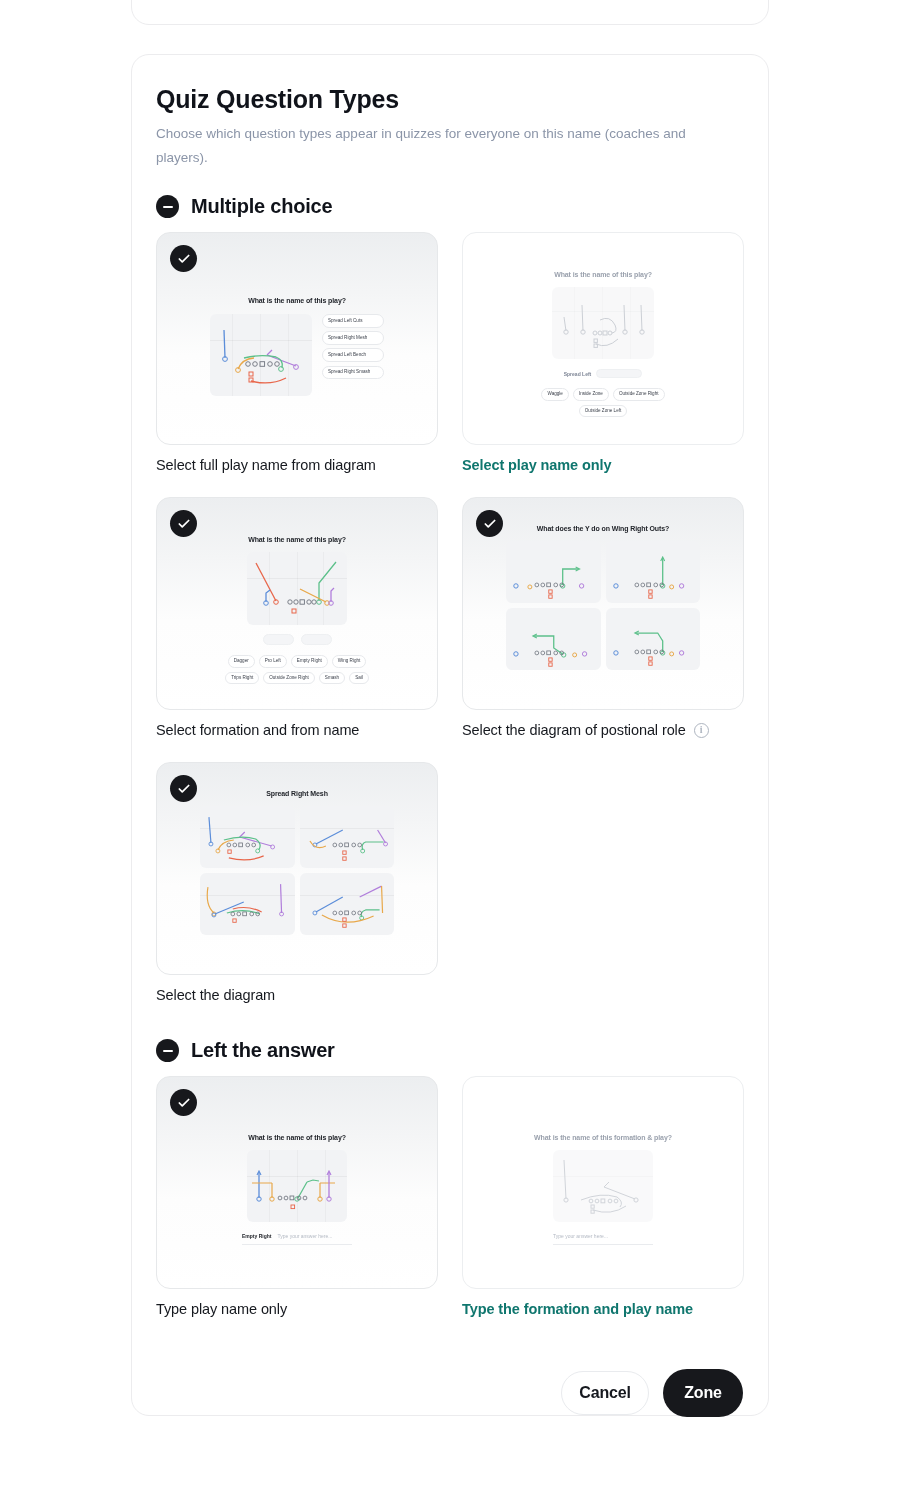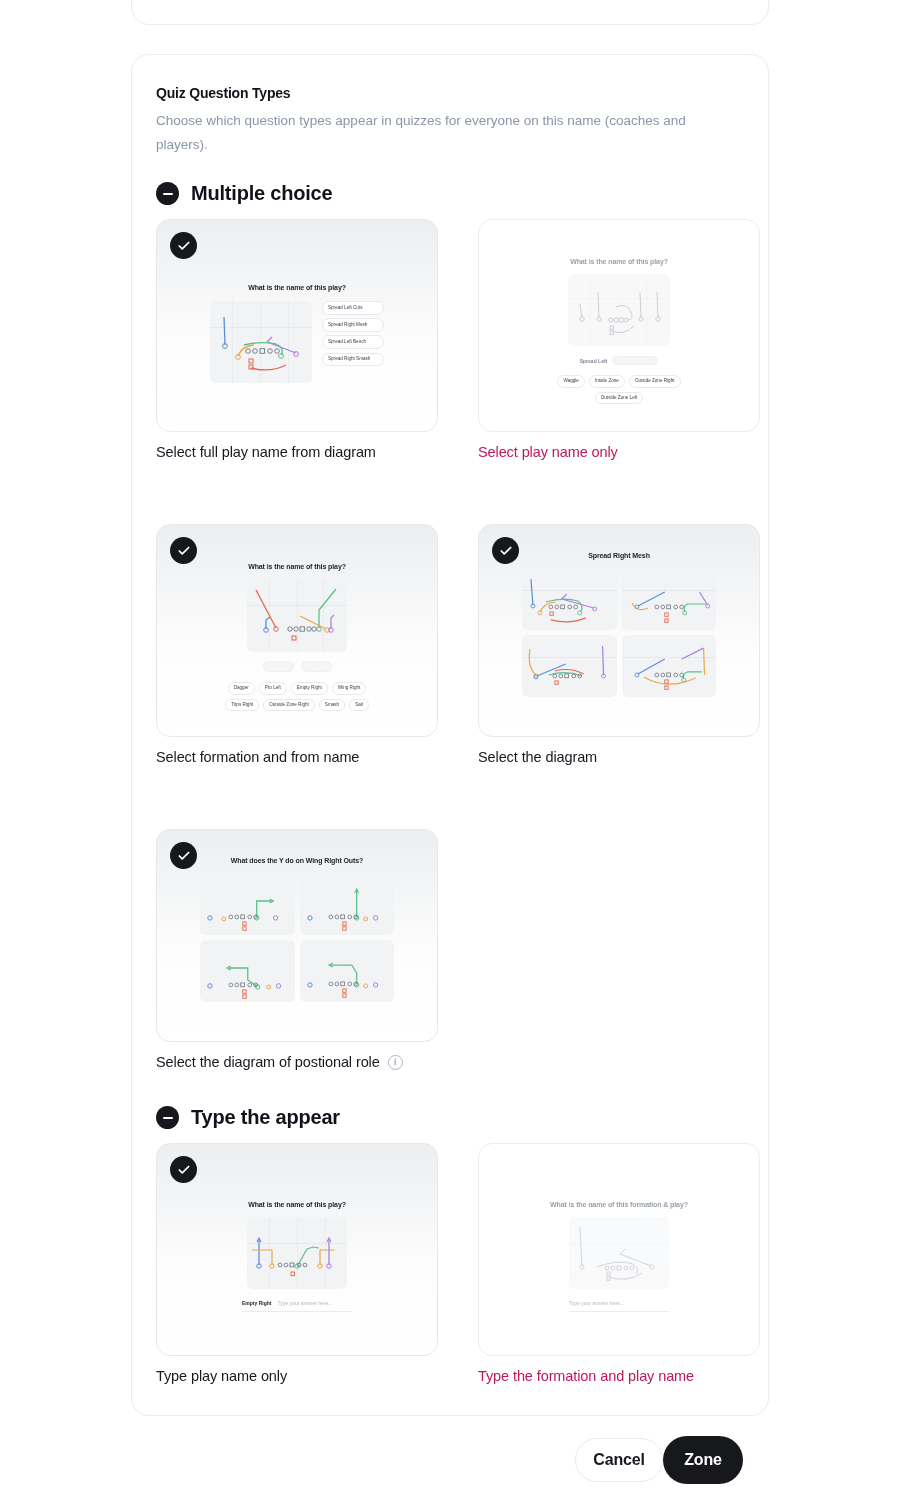--- a/index.html
+++ b/index.html
@@ -20,40 +20,40 @@
 
   .panel {
     position: absolute; left: 131px; top: 54px;
     width: 638px; height: 1362px;
     background: #fff; border: 1px solid #ececee;
     border-radius: 18px;
     padding: 30px 24px 0 24px;
   }
 
   .panel-title {
-    font-size: 14px; font-weight: 700; color: #10131a;
+    font-size: 25px; font-weight: 700; color: #10131a;
     letter-spacing: -0.2px; margin-bottom: 8px;
   }
   .panel-desc {
     font-size: 13.5px; line-height: 1.75; color: #8b95a8;
     max-width: 580px; margin-bottom: 26px;
   }
 
   .section-head {
     display: flex; align-items: center; gap: 12px; margin: 0 0 14px 0;
   }
   .collapse-btn {
     width: 23px; height: 23px; border-radius: 50%;
     background: #17181c; display: flex; align-items: center; justify-content: center;
     flex: 0 0 auto;
   }
   .collapse-btn .bar { width: 10px; height: 1.8px; background: #fff; border-radius: 2px; }
   .section-title { font-size: 20px; font-weight: 600; color: #10131a; letter-spacing: -0.2px; }
 
-  .grid { display: grid; grid-template-columns: 282px 282px; column-gap: 24px; row-gap: 0; gap: 40px; }
+  .grid { display: grid; grid-template-columns: 282px 282px; column-gap: 24px; row-gap: 0; }
   .cell { margin-bottom: 24px; }
 
   .opt-card {
     position: relative; width: 282px; height: 213px;
     border-radius: 14px; border: 1px solid #eceef0;
     background: #ffffff; overflow: hidden;
   }
   .opt-card.selected {
     background: linear-gradient(180deg, #eceef0 0%, #f4f5f6 28%, #fdfdfd 58%, #ffffff 100%);
     border-color: #e6e8ea;
@@ -86,32 +86,32 @@
   .chiprow { display: flex; gap: 4px; justify-content: center; flex-wrap: nowrap; }
 
   .optlist { display: flex; flex-direction: column; gap: 3.5px; }
   .optlist .chip { width: 62px; text-align: left; padding: 3.5px 5px; border-radius: 8px; }
 
   .diagram { position: relative; background: #f2f3f5; border-radius: 6px; overflow: hidden; }
   .diagram .gridline-h { position: absolute; left: 0; right: 0; height: 1px; background: rgba(0,0,0,0.045); }
   .diagram .gridline-v { position: absolute; top: 0; bottom: 0; width: 1px; background: rgba(0,0,0,0.03); }
 
   .caption { font-size: 14.5px; color: #16191f; margin-top: 12px; letter-spacing: -0.1px; }
-  .caption.muted { color: #be185d; }
+  .caption.muted { color: #0f766e; font-weight: bold; }
   .caption-row { display: flex; align-items: center; gap: 8px; margin-top: 12px; }
   .caption-row .caption { margin-top: 0; }
   .info-icon {
     width: 15px; height: 15px; border-radius: 50%;
     border: 1.3px solid #aeb5c0; color: #aeb5c0;
     font-size: 10px; font-weight: 700; font-family: "Liberation Serif", serif;
     display: flex; align-items: center; justify-content: center; line-height: 1;
   }
 
   .footer {
-    display: flex; justify-content: flex-end; align-items: center; 
+    display: flex; justify-content: flex-end; align-items: center; gap: 14px;
     margin-top: 28px; padding-bottom: 28px; padding-right: 1px;
   }
   .btn {
     border-radius: 999px; font-size: 16px; font-weight: 600;
     letter-spacing: -0.2px; cursor: pointer;
     display: flex; align-items: center; justify-content: center;
   }
   .btn-cancel { width: 88px; height: 44px; background: #fff; border: 1px solid #e9ebee; color: #16191f; }
   .btn-save { width: 80px; height: 48px; background: #17181c; border: none; color: #fff; }
 
@@ -292,20 +292,115 @@
       </div>
 
       <div class="cell">
         <div class="opt-card selected">
           <div class="check-badge">
             <svg viewBox="0 0 24 24" fill="none" stroke="#fff" stroke-width="3" stroke-linecap="round" stroke-linejoin="round">
                 <polyline points="20 6 9 17 4 12"></polyline>
               </svg>
           </div>
           <div class="mini">
+            <div class="mini-q" style="margin-top:27px;">What does the Y do on Wing Right Outs?</div>
+            <div class="quad" style="width:194px;margin-top:9px;">
+              <div class="diagram">
+                <svg viewBox="0 0 95 62" style="position:absolute;inset:0;width:100%;height:100%;">
+                  <path d="M57 44 L57 28 L73 28" stroke="#5cc08a" stroke-width="1.3" fill="none"></path>
+                  <path d="M70 26 L74 28 L70 30" stroke="#5cc08a" stroke-width="1.1" fill="none"></path>
+                  <circle cx="57" cy="45" r="2.2" fill="none" stroke="#5cc08a" stroke-width="1"></circle>
+                  <circle cx="10" cy="45" r="2.2" fill="none" stroke="#5b8dd9" stroke-width="1"></circle>
+                  <circle cx="76" cy="45" r="2.2" fill="none" stroke="#b07ddb" stroke-width="1"></circle>
+                  <circle cx="24" cy="46" r="2" fill="none" stroke="#e8a84a" stroke-width="1"></circle>
+                  <rect x="43" y="49" width="3.4" height="3.4" fill="none" stroke="#e8664a" stroke-width=".9"></rect>
+                  <rect x="43" y="54" width="3.4" height="3.4" fill="none" stroke="#e8664a" stroke-width=".9"></rect>
+                  <g fill="none" stroke="#6e737d" stroke-width=".8">
+                      <circle cx="31" cy="44" r="1.9"></circle>
+                      <circle cx="37" cy="44" r="1.9"></circle>
+                      <rect x="41" y="42" width="3.8" height="3.8"></rect>
+                      <circle cx="50" cy="44" r="1.9"></circle>
+                      <circle cx="56" cy="44" r="1.9"></circle>
+                    </g>
+                </svg>
+              </div>
+              <div class="diagram">
+                <svg viewBox="0 0 95 62" style="position:absolute;inset:0;width:100%;height:100%;">
+                  <path d="M57 44 L57 17" stroke="#5cc08a" stroke-width="1.3" fill="none"></path>
+                  <path d="M55 20 L57 16 L59 20" stroke="#5cc08a" stroke-width="1.1" fill="none"></path>
+                  <circle cx="57" cy="45" r="2.2" fill="none" stroke="#5cc08a" stroke-width="1"></circle>
+                  <circle cx="10" cy="45" r="2.2" fill="none" stroke="#5b8dd9" stroke-width="1"></circle>
+                  <circle cx="76" cy="45" r="2.2" fill="none" stroke="#b07ddb" stroke-width="1"></circle>
+                  <circle cx="66" cy="46" r="2" fill="none" stroke="#e8a84a" stroke-width="1"></circle>
+                  <rect x="43" y="49" width="3.4" height="3.4" fill="none" stroke="#e8664a" stroke-width=".9"></rect>
+                  <rect x="43" y="54" width="3.4" height="3.4" fill="none" stroke="#e8664a" stroke-width=".9"></rect>
+                  <g fill="none" stroke="#6e737d" stroke-width=".8">
+                      <circle cx="31" cy="44" r="1.9"></circle>
+                      <circle cx="37" cy="44" r="1.9"></circle>
+                      <rect x="41" y="42" width="3.8" height="3.8"></rect>
+                      <circle cx="50" cy="44" r="1.9"></circle>
+                      <circle cx="56" cy="44" r="1.9"></circle>
+                    </g>
+                </svg>
+              </div>
+              <div class="diagram">
+                <svg viewBox="0 0 95 62" style="position:absolute;inset:0;width:100%;height:100%;">
+                  <path d="M28 28 L48 28 L48 40 L57 46" stroke="#5cc08a" stroke-width="1.3" fill="none"></path>
+                  <path d="M31 26 L27 28 L31 30" stroke="#5cc08a" stroke-width="1.1" fill="none"></path>
+                  <circle cx="58" cy="47" r="2.2" fill="none" stroke="#5cc08a" stroke-width="1"></circle>
+                  <circle cx="10" cy="46" r="2.2" fill="none" stroke="#5b8dd9" stroke-width="1"></circle>
+                  <circle cx="79" cy="46" r="2.2" fill="none" stroke="#b07ddb" stroke-width="1"></circle>
+                  <circle cx="69" cy="47" r="2" fill="none" stroke="#e8a84a" stroke-width="1"></circle>
+                  <rect x="43" y="50" width="3.4" height="3.4" fill="none" stroke="#e8664a" stroke-width=".9"></rect>
+                  <rect x="43" y="55" width="3.4" height="3.4" fill="none" stroke="#e8664a" stroke-width=".9"></rect>
+                  <g fill="none" stroke="#6e737d" stroke-width=".8">
+                      <circle cx="31" cy="45" r="1.9"></circle>
+                      <circle cx="37" cy="45" r="1.9"></circle>
+                      <rect x="41" y="43" width="3.8" height="3.8"></rect>
+                      <circle cx="50" cy="45" r="1.9"></circle>
+                      <circle cx="56" cy="45" r="1.9"></circle>
+                    </g>
+                </svg>
+              </div>
+              <div class="diagram">
+                <svg viewBox="0 0 95 62" style="position:absolute;inset:0;width:100%;height:100%;">
+                  <path d="M30 25 L52 25 L57 33 L57 44" stroke="#5cc08a" stroke-width="1.3" fill="none"></path>
+                  <path d="M33 23 L29 25 L33 27" stroke="#5cc08a" stroke-width="1.1" fill="none"></path>
+                  <circle cx="57" cy="45" r="2.2" fill="none" stroke="#5cc08a" stroke-width="1"></circle>
+                  <circle cx="10" cy="45" r="2.2" fill="none" stroke="#5b8dd9" stroke-width="1"></circle>
+                  <circle cx="76" cy="45" r="2.2" fill="none" stroke="#b07ddb" stroke-width="1"></circle>
+                  <circle cx="66" cy="46" r="2" fill="none" stroke="#e8a84a" stroke-width="1"></circle>
+                  <rect x="43" y="49" width="3.4" height="3.4" fill="none" stroke="#e8664a" stroke-width=".9"></rect>
+                  <rect x="43" y="54" width="3.4" height="3.4" fill="none" stroke="#e8664a" stroke-width=".9"></rect>
+                  <g fill="none" stroke="#6e737d" stroke-width=".8">
+                      <circle cx="31" cy="44" r="1.9"></circle>
+                      <circle cx="37" cy="44" r="1.9"></circle>
+                      <rect x="41" y="42" width="3.8" height="3.8"></rect>
+                      <circle cx="50" cy="44" r="1.9"></circle>
+                      <circle cx="56" cy="44" r="1.9"></circle>
+                    </g>
+                </svg>
+              </div>
+            </div>
+          </div>
+        </div>
+        <div class="caption-row">
+          <div class="caption">Select the diagram of postional role</div>
+          <div class="info-icon">i</div>
+        </div>
+      </div>
+
+      <div class="cell">
+        <div class="opt-card selected">
+          <div class="check-badge">
+            <svg viewBox="0 0 24 24" fill="none" stroke="#fff" stroke-width="3" stroke-linecap="round" stroke-linejoin="round">
+                <polyline points="20 6 9 17 4 12"></polyline>
+              </svg>
+          </div>
+          <div class="mini">
             <div class="mini-q" style="margin-top:27px;">Spread Right Mesh</div>
             <div class="quad" style="width:194px;margin-top:9px;">
               <div class="diagram">
                 <div class="gridline-h" style="top:22px;"></div>
                 <svg viewBox="0 0 95 62" style="position:absolute;inset:0;width:100%;height:100%;">
                   <path d="M9 11 L11 37" stroke="#5b8dd9" stroke-width="1.2" fill="none"></path>
                     <circle cx="11" cy="38" r="2" fill="none" stroke="#5b8dd9" stroke-width=".9"></circle>
                   <path d="M45 26 L40 31 L72 40" stroke="#b07ddb" stroke-width="1.2" fill="none"></path>
                     <circle cx="73" cy="41" r="2" fill="none" stroke="#b07ddb" stroke-width=".9"></circle>
                   <path d="M24 34 Q42 29 56 33 Q63 38 59 44" stroke="#5cc08a" stroke-width="1.2" fill="none"></path>
@@ -385,123 +480,28 @@
                       <circle cx="60" cy="40" r="1.9"></circle>
                     </g>
                 </svg>
               </div>
             </div>
           </div>
         </div>
         <div class="caption">Select the diagram</div>
       </div>
 
-      <div class="cell">
-        <div class="opt-card selected">
-          <div class="check-badge">
-            <svg viewBox="0 0 24 24" fill="none" stroke="#fff" stroke-width="3" stroke-linecap="round" stroke-linejoin="round">
-                <polyline points="20 6 9 17 4 12"></polyline>
-              </svg>
-          </div>
-          <div class="mini">
-            <div class="mini-q" style="margin-top:27px;">What does the Y do on Wing Right Outs?</div>
-            <div class="quad" style="width:194px;margin-top:9px;">
-              <div class="diagram">
-                <svg viewBox="0 0 95 62" style="position:absolute;inset:0;width:100%;height:100%;">
-                  <path d="M57 44 L57 28 L73 28" stroke="#5cc08a" stroke-width="1.3" fill="none"></path>
-                  <path d="M70 26 L74 28 L70 30" stroke="#5cc08a" stroke-width="1.1" fill="none"></path>
-                  <circle cx="57" cy="45" r="2.2" fill="none" stroke="#5cc08a" stroke-width="1"></circle>
-                  <circle cx="10" cy="45" r="2.2" fill="none" stroke="#5b8dd9" stroke-width="1"></circle>
-                  <circle cx="76" cy="45" r="2.2" fill="none" stroke="#b07ddb" stroke-width="1"></circle>
-                  <circle cx="24" cy="46" r="2" fill="none" stroke="#e8a84a" stroke-width="1"></circle>
-                  <rect x="43" y="49" width="3.4" height="3.4" fill="none" stroke="#e8664a" stroke-width=".9"></rect>
-                  <rect x="43" y="54" width="3.4" height="3.4" fill="none" stroke="#e8664a" stroke-width=".9"></rect>
-                  <g fill="none" stroke="#6e737d" stroke-width=".8">
-                      <circle cx="31" cy="44" r="1.9"></circle>
-                      <circle cx="37" cy="44" r="1.9"></circle>
-                      <rect x="41" y="42" width="3.8" height="3.8"></rect>
-                      <circle cx="50" cy="44" r="1.9"></circle>
-                      <circle cx="56" cy="44" r="1.9"></circle>
-                    </g>
-                </svg>
-              </div>
-              <div class="diagram">
-                <svg viewBox="0 0 95 62" style="position:absolute;inset:0;width:100%;height:100%;">
-                  <path d="M57 44 L57 17" stroke="#5cc08a" stroke-width="1.3" fill="none"></path>
-                  <path d="M55 20 L57 16 L59 20" stroke="#5cc08a" stroke-width="1.1" fill="none"></path>
-                  <circle cx="57" cy="45" r="2.2" fill="none" stroke="#5cc08a" stroke-width="1"></circle>
-                  <circle cx="10" cy="45" r="2.2" fill="none" stroke="#5b8dd9" stroke-width="1"></circle>
-                  <circle cx="76" cy="45" r="2.2" fill="none" stroke="#b07ddb" stroke-width="1"></circle>
-                  <circle cx="66" cy="46" r="2" fill="none" stroke="#e8a84a" stroke-width="1"></circle>
-                  <rect x="43" y="49" width="3.4" height="3.4" fill="none" stroke="#e8664a" stroke-width=".9"></rect>
-                  <rect x="43" y="54" width="3.4" height="3.4" fill="none" stroke="#e8664a" stroke-width=".9"></rect>
-                  <g fill="none" stroke="#6e737d" stroke-width=".8">
-                      <circle cx="31" cy="44" r="1.9"></circle>
-                      <circle cx="37" cy="44" r="1.9"></circle>
-                      <rect x="41" y="42" width="3.8" height="3.8"></rect>
-                      <circle cx="50" cy="44" r="1.9"></circle>
-                      <circle cx="56" cy="44" r="1.9"></circle>
-                    </g>
-                </svg>
-              </div>
-              <div class="diagram">
-                <svg viewBox="0 0 95 62" style="position:absolute;inset:0;width:100%;height:100%;">
-                  <path d="M28 28 L48 28 L48 40 L57 46" stroke="#5cc08a" stroke-width="1.3" fill="none"></path>
-                  <path d="M31 26 L27 28 L31 30" stroke="#5cc08a" stroke-width="1.1" fill="none"></path>
-                  <circle cx="58" cy="47" r="2.2" fill="none" stroke="#5cc08a" stroke-width="1"></circle>
-                  <circle cx="10" cy="46" r="2.2" fill="none" stroke="#5b8dd9" stroke-width="1"></circle>
-                  <circle cx="79" cy="46" r="2.2" fill="none" stroke="#b07ddb" stroke-width="1"></circle>
-                  <circle cx="69" cy="47" r="2" fill="none" stroke="#e8a84a" stroke-width="1"></circle>
-                  <rect x="43" y="50" width="3.4" height="3.4" fill="none" stroke="#e8664a" stroke-width=".9"></rect>
-                  <rect x="43" y="55" width="3.4" height="3.4" fill="none" stroke="#e8664a" stroke-width=".9"></rect>
-                  <g fill="none" stroke="#6e737d" stroke-width=".8">
-                      <circle cx="31" cy="45" r="1.9"></circle>
-                      <circle cx="37" cy="45" r="1.9"></circle>
-                      <rect x="41" y="43" width="3.8" height="3.8"></rect>
-                      <circle cx="50" cy="45" r="1.9"></circle>
-                      <circle cx="56" cy="45" r="1.9"></circle>
-                    </g>
-                </svg>
-              </div>
-              <div class="diagram">
-                <svg viewBox="0 0 95 62" style="position:absolute;inset:0;width:100%;height:100%;">
-                  <path d="M30 25 L52 25 L57 33 L57 44" stroke="#5cc08a" stroke-width="1.3" fill="none"></path>
-                  <path d="M33 23 L29 25 L33 27" stroke="#5cc08a" stroke-width="1.1" fill="none"></path>
-                  <circle cx="57" cy="45" r="2.2" fill="none" stroke="#5cc08a" stroke-width="1"></circle>
-                  <circle cx="10" cy="45" r="2.2" fill="none" stroke="#5b8dd9" stroke-width="1"></circle>
-                  <circle cx="76" cy="45" r="2.2" fill="none" stroke="#b07ddb" stroke-width="1"></circle>
-                  <circle cx="66" cy="46" r="2" fill="none" stroke="#e8a84a" stroke-width="1"></circle>
-                  <rect x="43" y="49" width="3.4" height="3.4" fill="none" stroke="#e8664a" stroke-width=".9"></rect>
-                  <rect x="43" y="54" width="3.4" height="3.4" fill="none" stroke="#e8664a" stroke-width=".9"></rect>
-                  <g fill="none" stroke="#6e737d" stroke-width=".8">
-                      <circle cx="31" cy="44" r="1.9"></circle>
-                      <circle cx="37" cy="44" r="1.9"></circle>
-                      <rect x="41" y="42" width="3.8" height="3.8"></rect>
-                      <circle cx="50" cy="44" r="1.9"></circle>
-                      <circle cx="56" cy="44" r="1.9"></circle>
-                    </g>
-                </svg>
-              </div>
-            </div>
-          </div>
-        </div>
-        <div class="caption-row">
-          <div class="caption">Select the diagram of postional role</div>
-          <div class="info-icon">i</div>
-        </div>
-      </div>
-
       <div class="cell"></div>
     </div>
 
     <div class="section-head" style="margin-top:12px;">
       <div class="collapse-btn">
           <span class="bar"></span>
         </div>
-      <div class="section-title">Type the appear</div>
+      <div class="section-title">Left the answer</div>
     </div>
 
     <div class="grid">
 
       <div class="cell">
         <div class="opt-card selected">
           <div class="check-badge">
             <svg viewBox="0 0 24 24" fill="none" stroke="#fff" stroke-width="3" stroke-linecap="round" stroke-linejoin="round">
                 <polyline points="20 6 9 17 4 12"></polyline>
               </svg>

